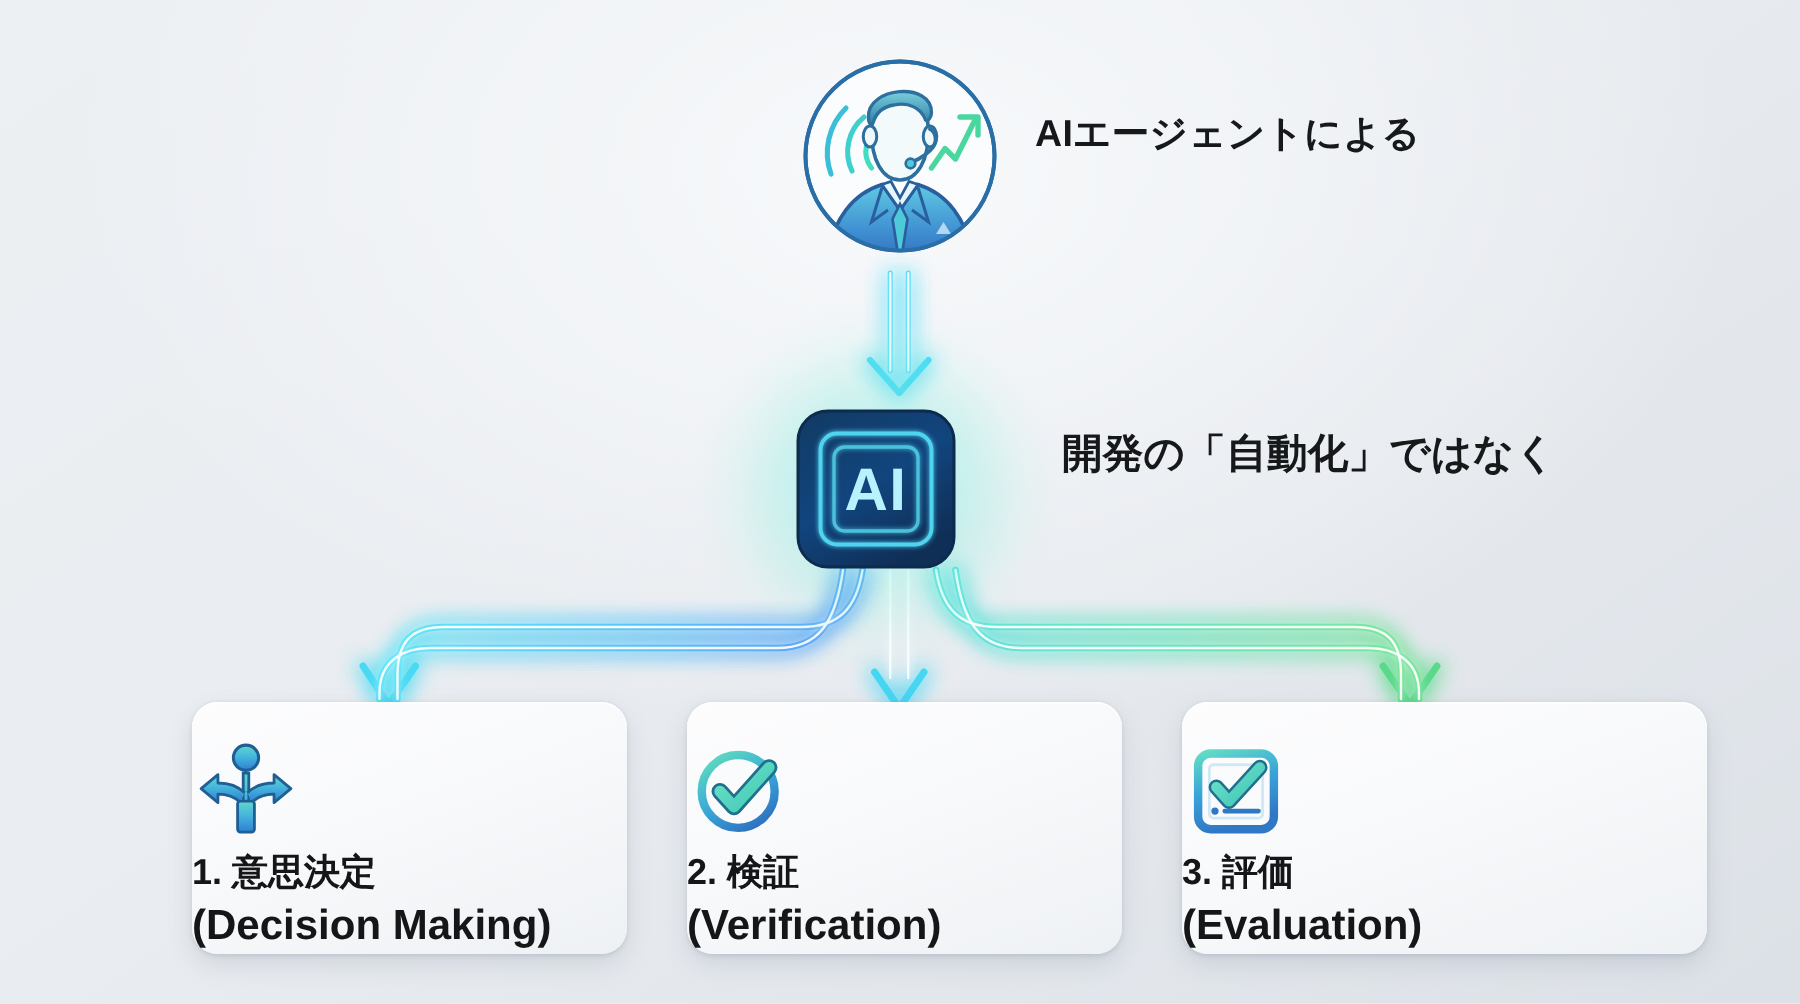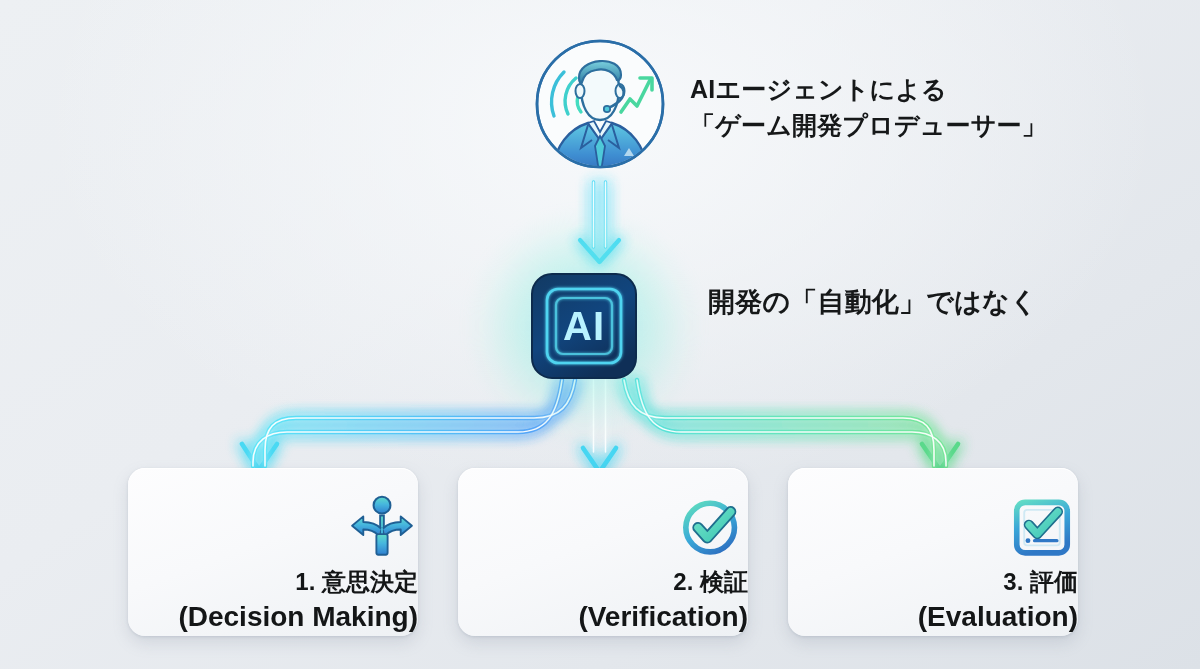--- a/index.html
+++ b/index.html
@@ -88,28 +88,28 @@
     position: absolute;
     top: 468px;
     height: 168px;
     border-radius: 17px;
     background: linear-gradient(160deg, #fdfdfe 0%, #f8f9fb 45%, #eef1f4 100%);
     box-shadow: 0 7px 16px rgba(120,132,148,0.20),
                 0 1px 3px rgba(120,132,148,0.22),
                 inset 0 1px 0 rgba(255,255,255,0.95);
     display: flex;
     flex-direction: column;
-    align-items: flex-end;
+    align-items: flex-start;
     justify-content: flex-start;
     padding-top: 25px;
     box-sizing: border-box;
   }
   #card-1 { left: 128px; width: 290px; }
   #card-2 { left: 458px; width: 290px; }
-  #card-3 { left: 788px; width: 290px; }
+  #card-3 { left: 788px; width: 350px; }
 
   .card-icon {
     width: 72px;
     height: 72px;
     display: block;
     margin-bottom: 6px;
   }
   .card-title {
     font-size: 24px;
     font-weight: bold;
@@ -256,21 +256,20 @@
         <path d="M88,97 L95,120 L84,112" fill="none" stroke="#2a5f9e" stroke-width="2"></path>
 
         <path d="M100,128 L110,128 L105,120 Z" fill="#cfe8f5" opacity="0.8"></path>
       </g>
       <circle cx="76" cy="76" r="63" fill="none" stroke="#2a6ea8" stroke-width="2.6"></circle>
     </svg>
   </div>
 
   <div class="headline" id="agent-caption">
     <div>AIエージェントによる</div>
-    <div>「ゲーム開発プロデューサー」</div>
   </div>
 
   <div class="chip-node">
     <div class="chip-glow"></div>
     <svg class="chip-body" width="108" height="108" viewBox="0 0 108 108">
       <defs>
         <linearGradient id="chipGrad" x1="0" y1="0" x2="0.6" y2="1">
           <stop offset="0%" stop-color="#123a63"></stop>
           <stop offset="55%" stop-color="#11457e"></stop>
           <stop offset="100%" stop-color="#0f2f57"></stop>

